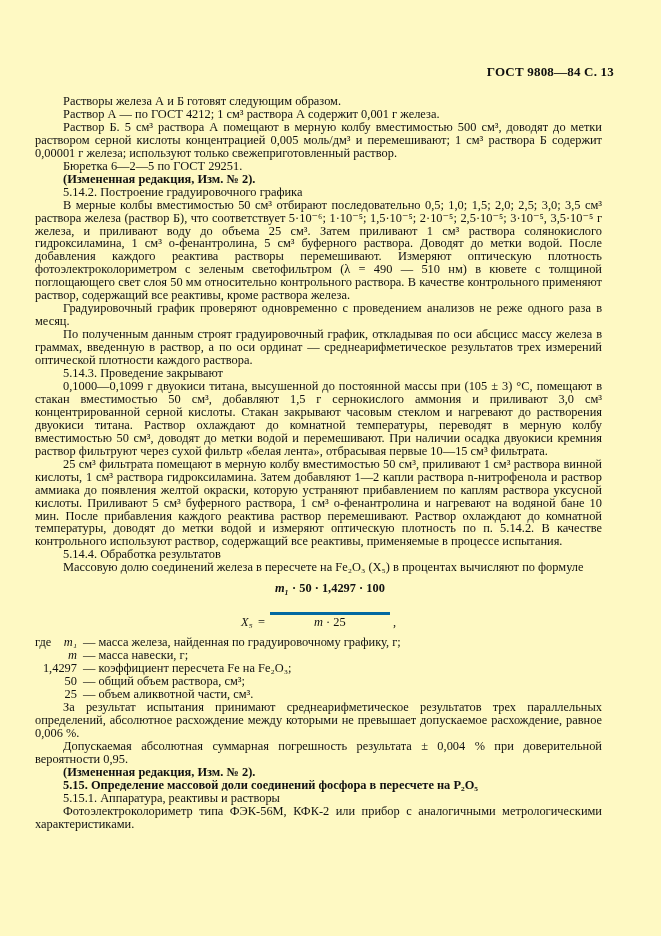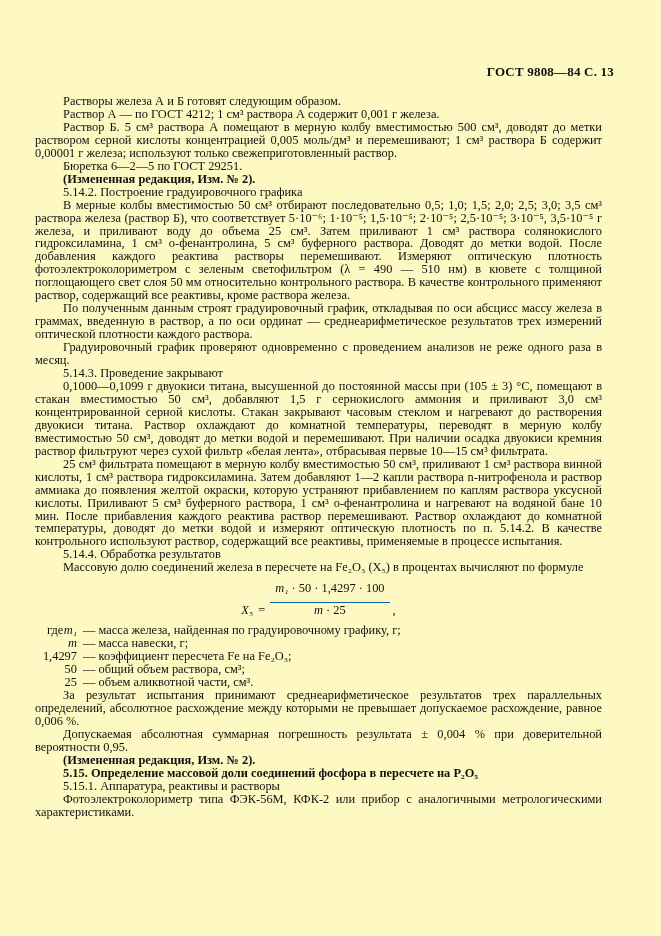--- a/index.html
+++ b/index.html
@@ -38,50 +38,51 @@
     align-items: flex-end;
     margin: 8px 0 7px 0;
     text-align: center;
     font-size: 12.4px;
   }
   .fvar { font-style: italic; }
   .feq { margin: 0 5px; }
   .frac { display: inline-block; text-align: center; vertical-align: middle; }
   .frac .num {
     display: block;
-    border-bottom: 1px solid #0369a1;
-    padding: 0 5px 7px 5px;
+    border-bottom: 3px solid #0369a1;
+    padding: 0 5px 17px 5px;
+    font-weight: bold;
   }
   .frac .den { display: block; padding-top: 1px; }
   .fcomma { margin-left: 3px; align-self: flex-end; }
   
   .where-list { position: relative; }
-  .where-label { position: absolute; left: 12px; top: 0; }
+  .where-label { position: absolute; left: 0; top: 0; }
   .where-row { display: flex; }
   .wterm { flex: 0 0 42px; text-align: right; white-space: nowrap; }
   .wdef { flex: 1; margin-left: 6px; text-align: left; }
 </style>
 </head>
 <body>
 
 <div class="page">
 
   <div class="page-header">ГОСТ 9808—84 С. 13</div>
 
   <div class="text-block">
 
     <div class="para">Растворы железа А и Б готовят следующим образом.</div>
     <div class="para">Раствор А — по ГОСТ 4212; 1 см³ раствора А содержит 0,001 г железа.</div>
     <div class="para">Раствор Б. 5 см³ раствора А помещают в мерную колбу вместимостью 500 см³, доводят до метки раствором серной кислоты концентрацией 0,005 моль/дм³ и перемешивают; 1 см³ раствора Б содержит 0,00001 г железа; используют только свежеприготовленный раствор.</div>
     <div class="para">Бюретка 6—2—5 по ГОСТ 29251.</div>
     <div class="para bold">(Измененная редакция, Изм. № 2).</div>
     <div class="para">5.14.2. Построение градуировочного графика</div>
     <div class="para">В мерные колбы вместимостью 50 см³ отбирают последовательно 0,5; 1,0; 1,5; 2,0; 2,5; 3,0; 3,5 см³ раствора железа (раствор Б), что соответствует 5·10⁻⁶; 1·10⁻⁵; 1,5·10⁻⁵; 2·10⁻⁵; 2,5·10⁻⁵; 3·10⁻⁵, 3,5·10⁻⁵ г железа, и приливают воду до объема 25 см³. Затем приливают 1 см³ раствора солянокислого гидроксиламина, 1 см³ о-фенантролина, 5 см³ буферного раствора. Доводят до метки водой. После добавления каждого реактива растворы перемешивают. Измеряют оптическую плотность фотоэлектроколориметром с зеленым светофильтром (λ = 490 — 510 нм) в кювете с толщиной поглощающего свет слоя 50 мм относительно контрольного раствора. В качестве контрольного применяют раствор, содержащий все реактивы, кроме раствора железа.</div>
+    <div class="para">Градуировочный график проверяют одновременно с проведением анализов не реже одного раза в месяц.</div>
     <div class="para">По полученным данным строят градуировочный график, откладывая по оси абсцисс массу железа в граммах, введенную в раствор, а по оси ординат — среднеарифметическое результатов трех измерений оптической плотности каждого раствора.</div>
-    <div class="para">Градуировочный график проверяют одновременно с проведением анализов не реже одного раза в месяц.</div>
     <div class="para">5.14.3. Проведение закрывают</div>
     <div class="para">0,1000—0,1099 г двуокиси титана, высушенной до постоянной массы при (105 ± 3) °С, помещают в стакан вместимостью 50 см³, добавляют 1,5 г сернокислого аммония и приливают 3,0 см³ концентрированной серной кислоты. Стакан закрывают часовым стеклом и нагревают до растворения двуокиси титана. Раствор охлаждают до комнатной температуры, переводят в мерную колбу вместимостью 50 см³, доводят до метки водой и перемешивают. При наличии осадка двуокиси кремния раствор фильтруют через сухой фильтр «белая лента», отбрасывая первые 10—15 см³ фильтрата.</div>
     <div class="para">25 см³ фильтрата помещают в мерную колбу вместимостью 50 см³, приливают 1 см³ раствора винной кислоты, 1 см³ раствора гидроксиламина. Затем добавляют 1—2 капли раствора n-нитрофенола и раствор аммиака до появления желтой окраски, которую устраняют прибавлением по каплям раствора уксусной кислоты. Приливают 5 см³ буферного раствора, 1 см³ о-фенантролина и нагревают на водяной бане 10 мин. После прибавления каждого реактива раствор перемешивают. Раствор охлаждают до комнатной температуры, доводят до метки водой и измеряют оптическую плотность по п. 5.14.2. В качестве контрольного используют раствор, содержащий все реактивы, применяемые в процессе испытания.</div>
     <div class="para">5.14.4. Обработка результатов</div>
     <div class="para">Массовую долю соединений железа в пересчете на Fe₂O₃ (X₅) в процентах вычисляют по формуле</div>
 
     <div class="formula-row">
       <span class="fvar">X₅</span>
       <span class="feq">=</span>
       <span class="frac">

